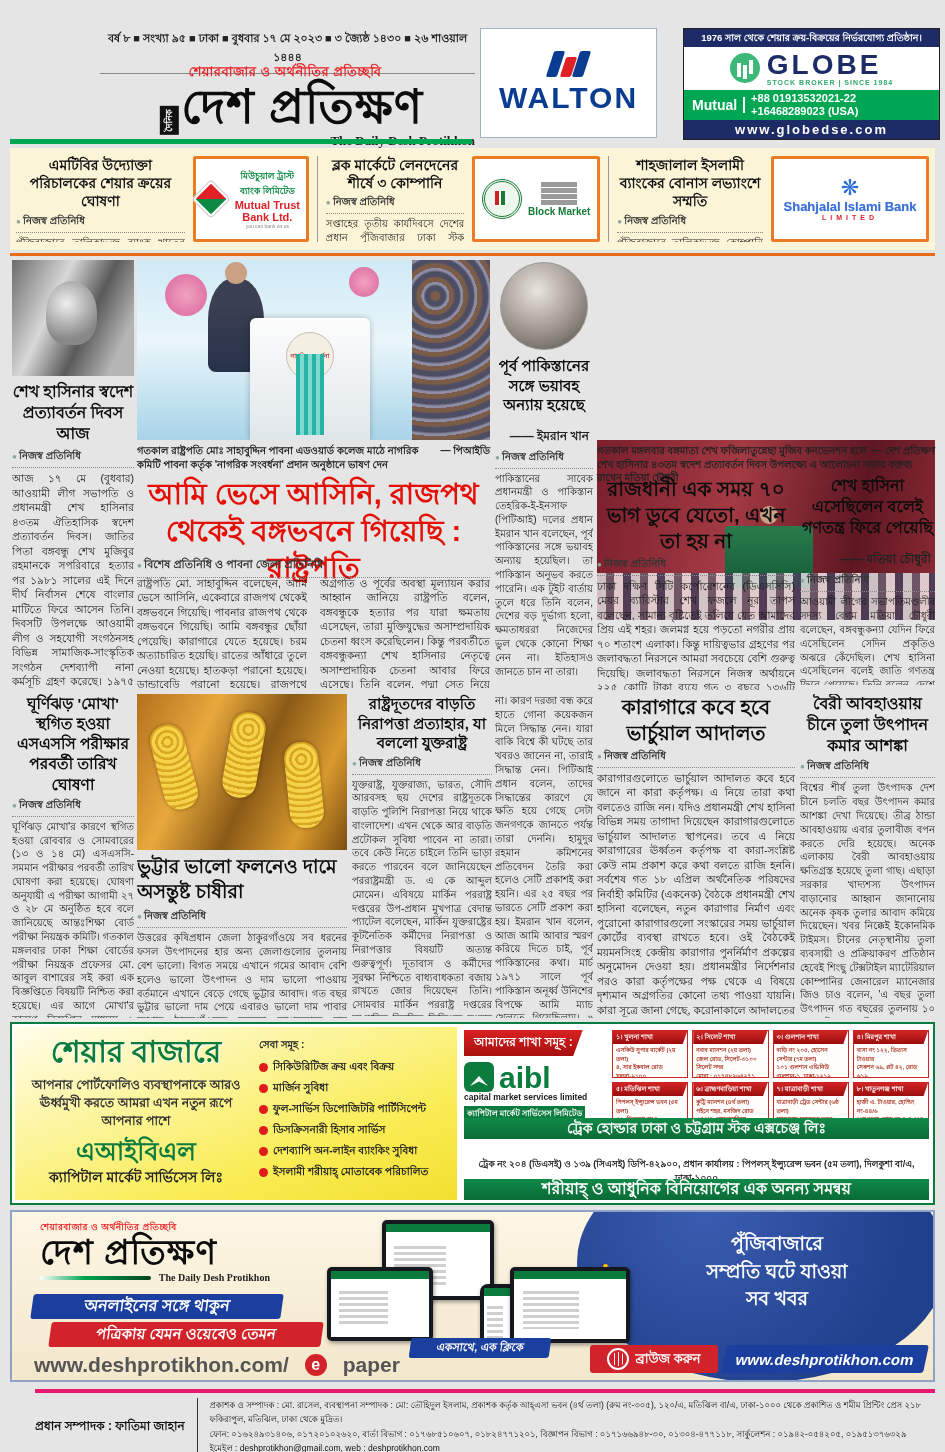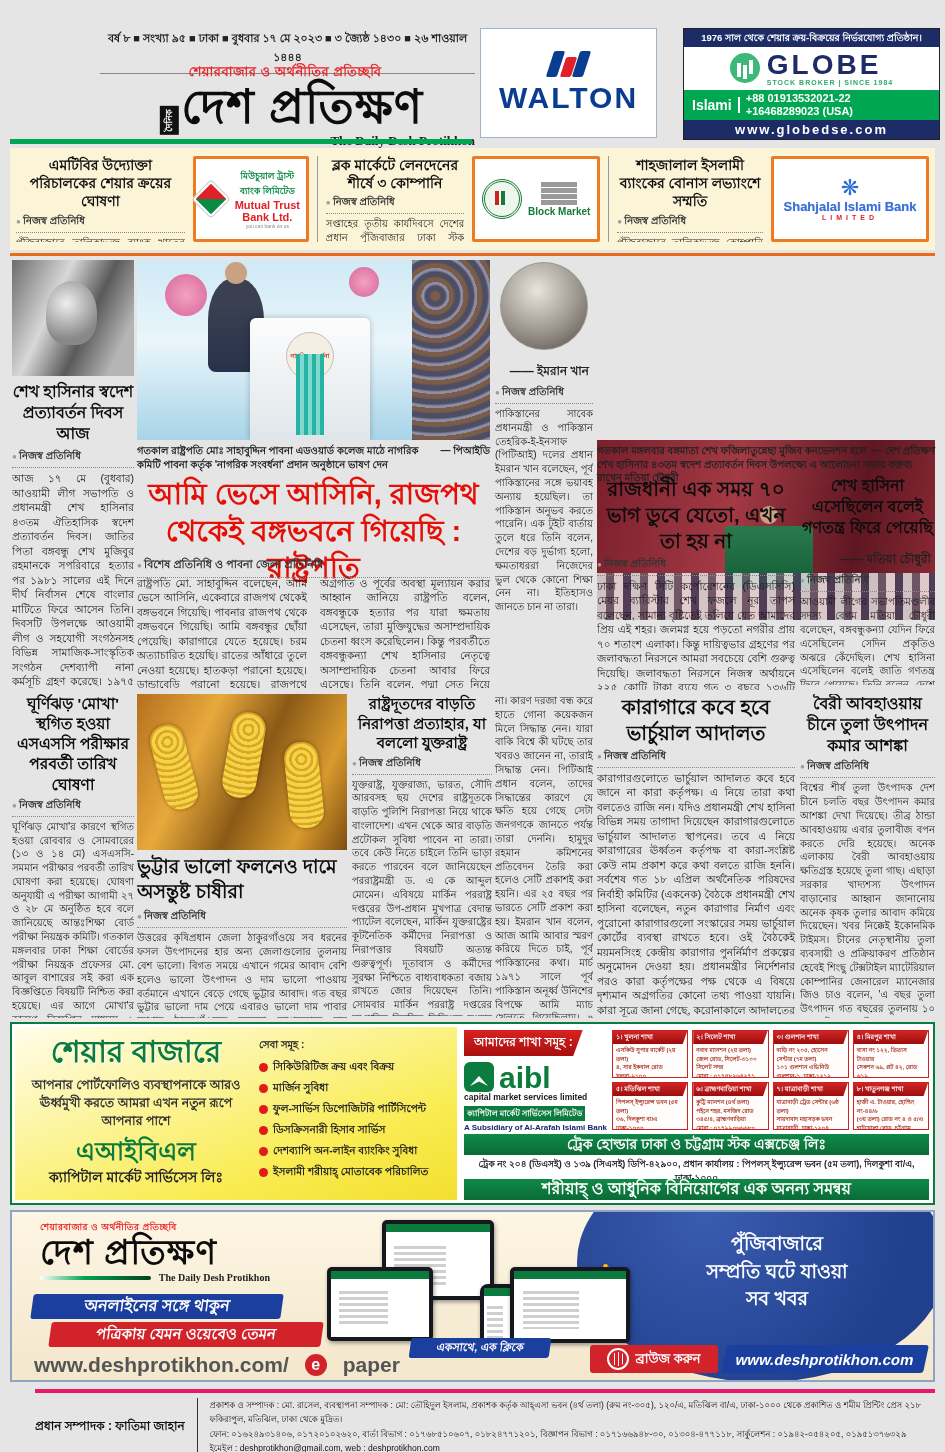--- a/index.html
+++ b/index.html
@@ -153,21 +153,21 @@
   <div class="abs globe-box" style="left:683px;top:28px;width:255px;height:110px;">
     <div class="globe-top">1976 সাল থেকে শেয়ার ক্রয়-বিক্রয়ের নির্ভরযোগ্য প্রতিষ্ঠান।</div>
     <div class="globe-mid">
       <span class="globe-icon"></span>
       <span>
         <span class="globe-word">GLOBE</span>
         <div class="globe-sub">STOCK BROKER  |  SINCE 1984</div>
       </span>
     </div>
     <div class="globe-hot">
-      <span class="hot-label">Islami</span>
+      <span class="hot-label">Mutual</span>
       <span class="hot-nums">
         <div>+88 01913532021-22</div>
         <div>+16468289023 (USA)</div>
       </span>
     </div>
     <div class="globe-web">www.globedse.com</div>
   </div>
   <div class="abs" style="left:10px;top:139px;width:462px;height:5px;background:#00a651;"></div>
 
   <div class="abs top-strip" style="left:10px;top:148px;width:925px;height:102px;">
@@ -238,20 +238,21 @@
     </div>
     <div class="abs" style="left:127px;top:316px;width:170px;height:112px;">
       <div class="body-txt" style="height:112px;">রাষ্ট্রপতি মো. সাহাবুদ্দিন বলেছেন, আমি ভেসে আসিনি, একেবারে রাজপথ থেকেই বঙ্গভবনে গিয়েছি। পাবনার রাজপথ থেকে বঙ্গভবনে গিয়েছি। আমি বঙ্গবন্ধুর ছোঁয়া পেয়েছি। কারাগারে যেতে হয়েছে। চরম অত্যাচারিত হয়েছি। রাতের আঁধারে তুলে নেওয়া হয়েছে। হাতকড়া পরানো হয়েছে। ডান্ডাবেড়ি পরানো হয়েছে। রাজপথে সক্রিয় হয়ে আমি বঙ্গবন্ধুর দৃষ্টি আকর্ষণ করে বাকশালের পাবনার জয়েন্ট সেক্রেটারি হয়েছিলাম। মঙ্গলবার বিকেলে পাবনা সরকারি এডওয়ার্ড কলেজ মাঠে নাগরিক সংবর্ধনা অনুষ্ঠানে তিনি এসব কথা বলেন। আগামী জাতীয় সংসদ নির্বাচনে গত ১৪ বছরের নানা</div>
     </div>
     <div class="abs" style="left:310px;top:316px;width:170px;height:112px;">
       <div class="body-txt" style="height:112px;">অগ্রগতি ও পূর্বের অবস্থা মূল্যায়ন করার আহ্বান জানিয়ে রাষ্ট্রপতি বলেন, বঙ্গবন্ধুকে হত্যার পর যারা ক্ষমতায় এসেছেন, তারা মুক্তিযুদ্ধের অসাম্প্রদায়িক চেতনা ধ্বংস করেছিলেন। কিন্তু পরবর্তীতে বঙ্গবন্ধুকন্যা শেখ হাসিনার নেতৃত্বে অসাম্প্রদায়িক চেতনা আবার ফিরে এসেছে। তিনি বলেন, পদ্মা সেতু নিয়ে সরকারকে রাজনৈতিকভাবে পরাস্ত করার ষড়যন্ত্র হয়েছিল। অনেক মন্ত্রী আমার কাছে এসে বিশ্ব ব্যাংকের দাবি মেনে নিতে বলেছিলেন। কিন্তু আমি রাজি হইনি। এটি দেশের বিরুদ্ধে ষড়যন্ত্র ছিল। স্বাধীনতা ও সার্বভৌমত্বের বিরুদ্ধে ষড়যন্ত্র ছিল। কিন্তু আমি শক্ত হাতে মোকাবিলা করেছি। এ সময় রাষ্ট্রপতি আগামী সেপ্টেম্বরে পাবনা-ঢাকা রুটে সরাসরি ট্রেন চালু করার ঘোষণা দেন।  » ৭-এর পৃষ্ঠায় দেখুন</div>
     </div>
 
     <div class="abs" style="left:485px;top:0;width:98px;height:430px;overflow:hidden;">
       <div class="ph ph-imran" style="width:86px;height:86px;margin:2px auto 6px;"></div>
+      <div class="hl" style="font-size:15px;">পূর্ব পাকিস্তানের সঙ্গে ভয়াবহ অন্যায় হয়েছে</div>
       <div class="attrib">ইমরান খান</div>
       <div class="byline">নিজস্ব প্রতিনিধি</div>
       <div class="body-txt" style="font-size:10px;height:225px;">পাকিস্তানের সাবেক প্রধানমন্ত্রী ও পাকিস্তান তেহরিক-ই-ইনসাফ (পিটিআই) দলের প্রধান ইমরান খান বলেছেন, পূর্ব পাকিস্তানের সঙ্গে ভয়াবহ অন্যায় হয়েছিল। তা পাকিস্তান অনুভব করতে পারেনি। এক টুইট বার্তায় তুলে ধরে তিনি বলেন, দেশের বড় দুর্ভাগ্য হলো, ক্ষমতাধররা নিজেদের ভুল থেকে কোনো শিক্ষা নেন না। ইতিহাসও জানতে চান না তারা।</div>
     </div>
 
     <div class="abs ph ph-stage" style="left:587px;top:0;width:338px;height:180px;">
       <div class="stage-podium"></div>
       <div class="stage-crowd"></div>
     </div>
     <div class="abs caption" style="left:587px;top:184px;width:338px;">
@@ -414,21 +415,21 @@
         </div>
       <div class="branch">
           <div class="branch-h">৮। খাতুনগঞ্জ শাখা</div>
           <div class="branch-b">
             <div>হাজী এ. টাওয়ার, হোল্ডিং নং-৪৪/৬</div>
             <div>(৩য় তলা) রোড নং ৪ ও ৫/এ</div>
             <div>হাটখোলা রোড, চট্টগ্রাম</div>
           </div>
         </div>
     </div>
-    <div class="abs green-banner" style="left:452px;top:110px;width:465px;height:21px;font-size:14px;">ট্রেক হোল্ডার ঢাকা ও চট্টগ্রাম স্টক এক্সচেঞ্জ লিঃ</div>
+    <div class="abs green-banner" style="left:452px;top:94px;width:465px;height:21px;font-size:14px;">ট্রেক হোল্ডার ঢাকা ও চট্টগ্রাম স্টক এক্সচেঞ্জ লিঃ</div>
     <div class="abs addr" style="left:452px;top:134px;width:465px;">
       <div>ট্রেক নং ২০৪ (ডিএসই) ও ১৩৯ (সিএসই) ডিপি-৪২৯০০, প্রধান কার্যালয় : পিপলস্ ইন্স্যুরেন্স ভবন (৫ম তলা), দিলকুশা বা/এ, ঢাকা-১০০০</div>
       <div>ফোন : +৮৮-০২-৪৭৯৬০৭৮৬, ৪৭৯৬০৭৮৭ (পিএবিএক্স), E-mail : cmsd@al-arafahbank.com</div>
     </div>
     <div class="abs green-banner" style="left:452px;top:155px;width:465px;height:21px;font-size:16px;">শরীয়াহ্ ও আধুনিক বিনিয়োগের এক অনন্য সমন্বয়</div>
   </div>
 
   <div class="abs online-ad" style="left:10px;top:1210px;width:921px;height:168px;">
     <div class="abs big-circle" style="left:565px;top:-70px;width:370px;height:240px;"></div>
     <div class="abs bubble-txt" style="left:640px;top:18px;width:250px;">

